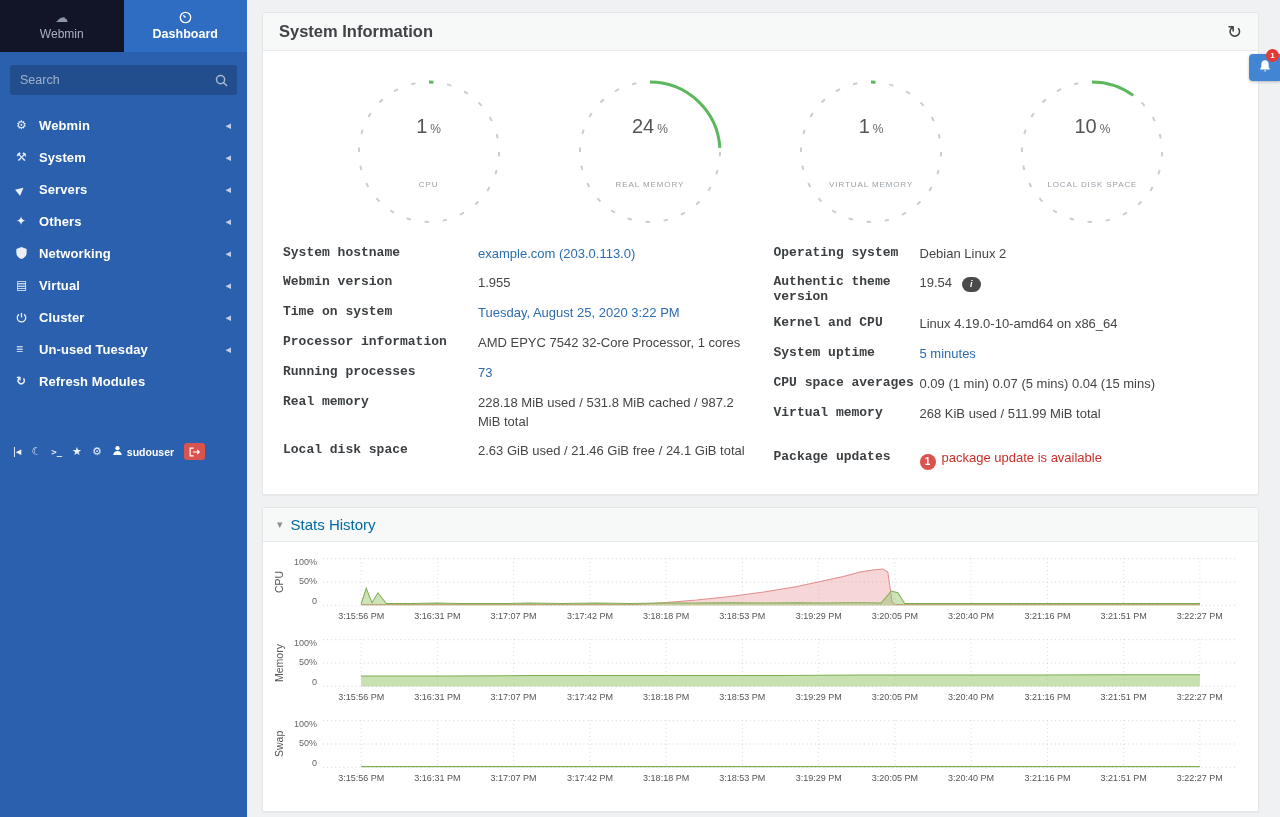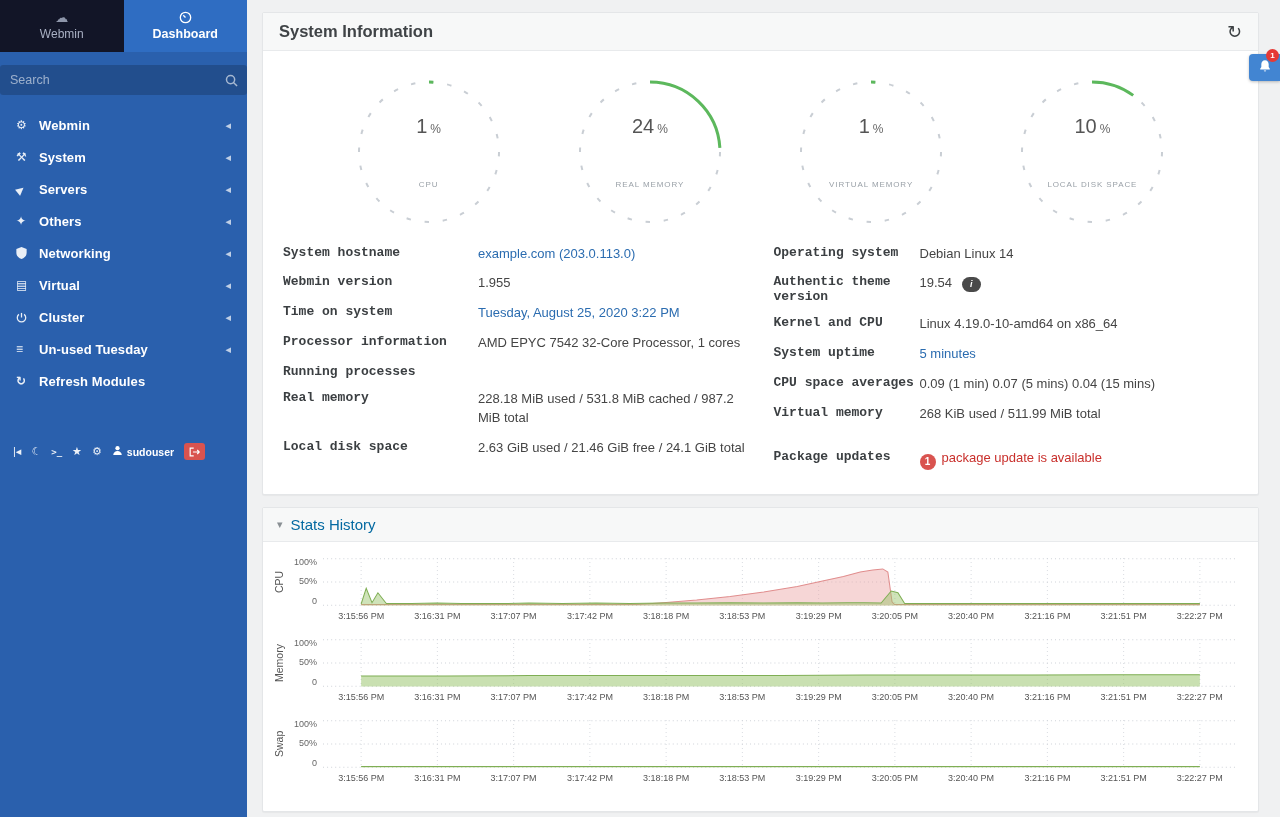--- a/index.html
+++ b/index.html
@@ -15,21 +15,21 @@
   .sidebar { width:247px; min-width:247px; background:#2a60ad; color:#fff; display:flex; flex-direction:column; }
   .side-tabs { display:flex; height:52px; }
   .tab { flex:1; display:flex; flex-direction:column; align-items:center; justify-content:center; gap:3px; cursor:pointer; }
   .tab-webmin { background:#121527; color:#a9b0c3; }
   .tab-webmin .tab-icon { color:#8d95a9; }
   .tab-webmin .tab-label { font-weight:400; font-size:12px; }
   .tab-dashboard { background:#2f6dc2; color:#fff; }
   .tab-icon { font-size:13px; line-height:1; display:flex; align-items:center; }
   .tab-label { font-size:12.5px; font-weight:700; }
 
-  .search-box { margin:13px 0 10px; position:relative; }
+  .search-box { margin:13px 10px 10px; position:relative; }
   .search-input { width:100%; background:rgba(0,0,0,0.18); border:none; border-radius:3px; height:30px;
     padding:0 30px 0 10px; color:#fff; font-size:12.5px; outline:none; }
   .search-input::placeholder { color:rgba(255,255,255,0.55); }
   .search-icon { position:absolute; right:9px; top:8px; opacity:.8; cursor:pointer; }
 
   .side-nav { padding:4px 0 0; }
   .nav-item { display:flex; align-items:center; height:32px; padding:0 16px; font-size:13px; font-weight:700; cursor:pointer; }
   .nav-icon { width:23px; font-size:12px; opacity:.9; display:inline-flex; align-items:center; }
   .nav-label { flex:1; letter-spacing:.1px; }
   .nav-caret { font-size:11px; opacity:.7; }
@@ -261,34 +261,35 @@
             <div class="info-row">
               <div class="info-label">Time on system</div>
               <div class="info-value-cell"><span class="link">Tuesday, August 25, 2020 3:22 PM</span></div>
             </div>
             <div class="info-row">
               <div class="info-label">Processor information</div>
               <div class="info-value-cell"><span class="">AMD EPYC 7542 32-Core Processor, 1 cores</span></div>
             </div>
             <div class="info-row">
               <div class="info-label">Running processes</div>
+              <div class="info-value-cell"><span class="link">73</span></div>
             </div>
             <div class="info-row tall">
               <div class="info-label">Real memory</div>
               <div class="info-value-cell"><span class="">228.18 MiB used / 531.8 MiB cached / 987.2 MiB total</span></div>
             </div>
             <div class="info-row">
               <div class="info-label">Local disk space</div>
               <div class="info-value-cell"><span class="">2.63 GiB used / 21.46 GiB free / 24.1 GiB total</span></div>
             </div>
           </div>
         <div class="info-col col-right">
             <div class="info-row">
               <div class="info-label">Operating system</div>
-              <div class="info-value-cell"><span class="">Debian Linux 14</span></div>
+              <div class="info-value-cell"><span class="">Debian Linux 2</span></div>
             </div>
             <div class="info-row">
               <div class="info-label">Authentic theme version</div>
               <div class="info-value-cell"><span class="">19.54</span><span class="info-pill">i</span></div>
             </div>
             <div class="info-row">
               <div class="info-label">Kernel and CPU</div>
               <div class="info-value-cell"><span class="">Linux 4.19.0-10-amd64 on x86_64</span></div>
             </div>
             <div class="info-row">

